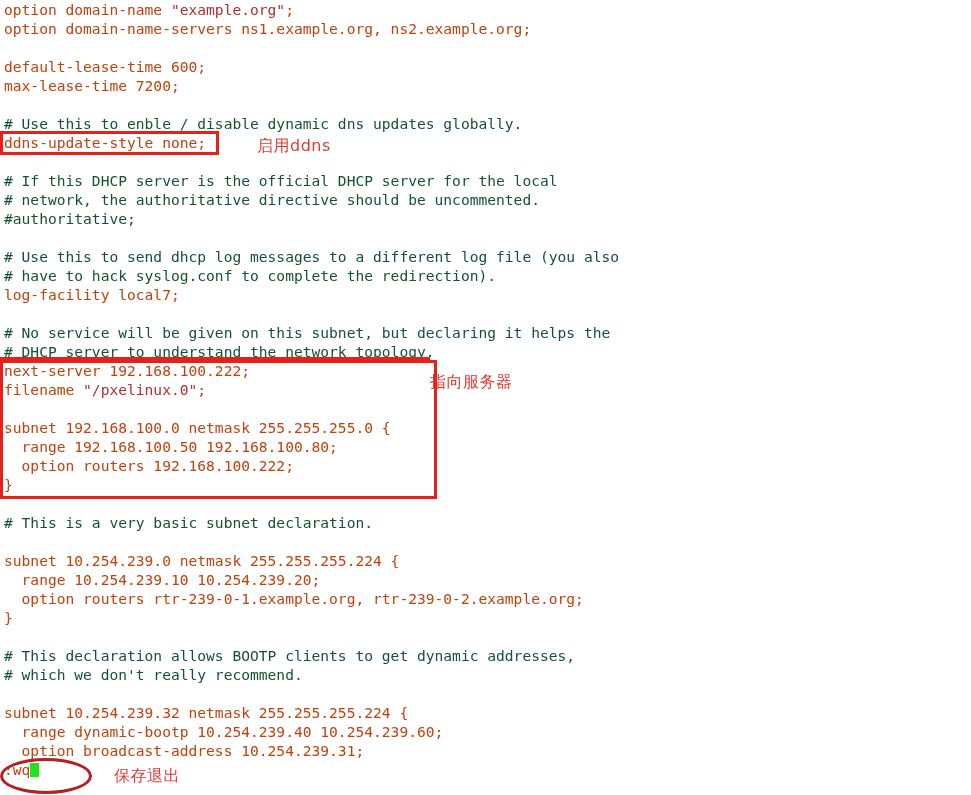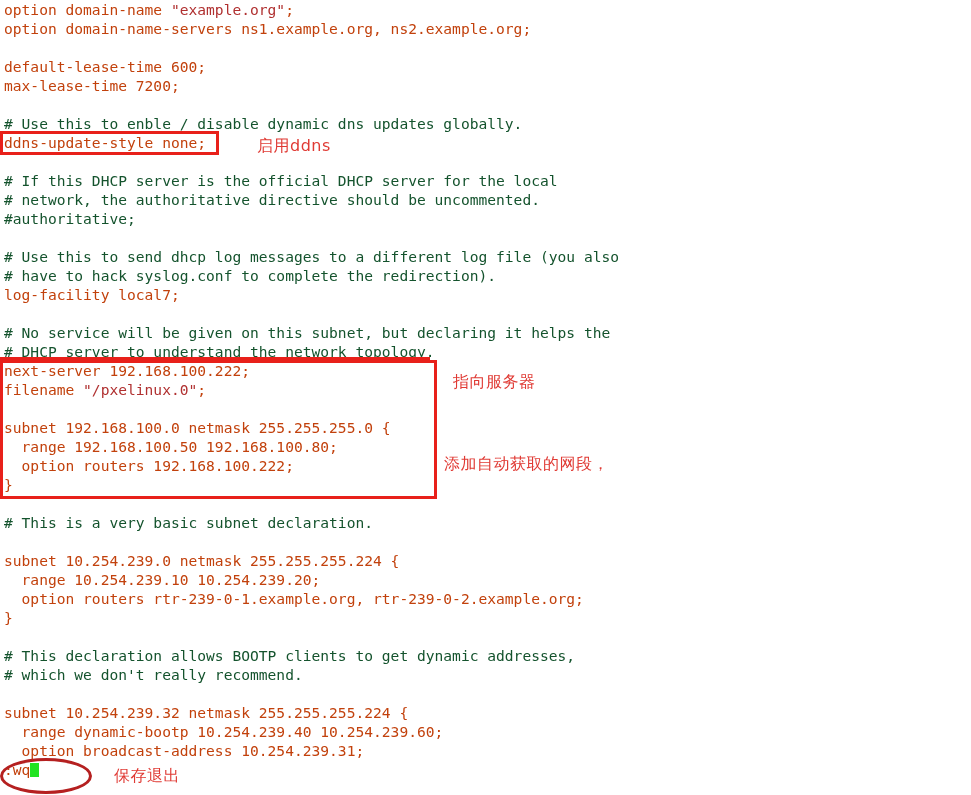--- a/index.html
+++ b/index.html
@@ -102,19 +102,18 @@
   <div class="box" style="left:0px; top:131px; width:219px; height:24px;"></div>
 
   <div class="underline" style="left:0px; top:357px; width:430px;"></div>
 
   <div class="box" style="left:0px; top:360px; width:437px; height:139px;"></div>
 
   <div class="ellipse" style="left:0px; top:758px; width:92px; height:36px;"></div>
 
   <div class="anno-cn" style="left:257px; top:136px;">启用ddns</div>
 
-  <div class="anno-cn" style="left:453px; top:372px;">指向服务器</div>
+  <div class="anno-cn" style="left:430px; top:372px;">指向服务器</div>
 
-  <div class="anno-cn" style="left:444px; top:454px;">添加自动获取的网段，</div>
 
   <div class="anno-cn" style="left:114px; top:766px;">保存退出</div>
 
 </div>
 
 </body></html>

